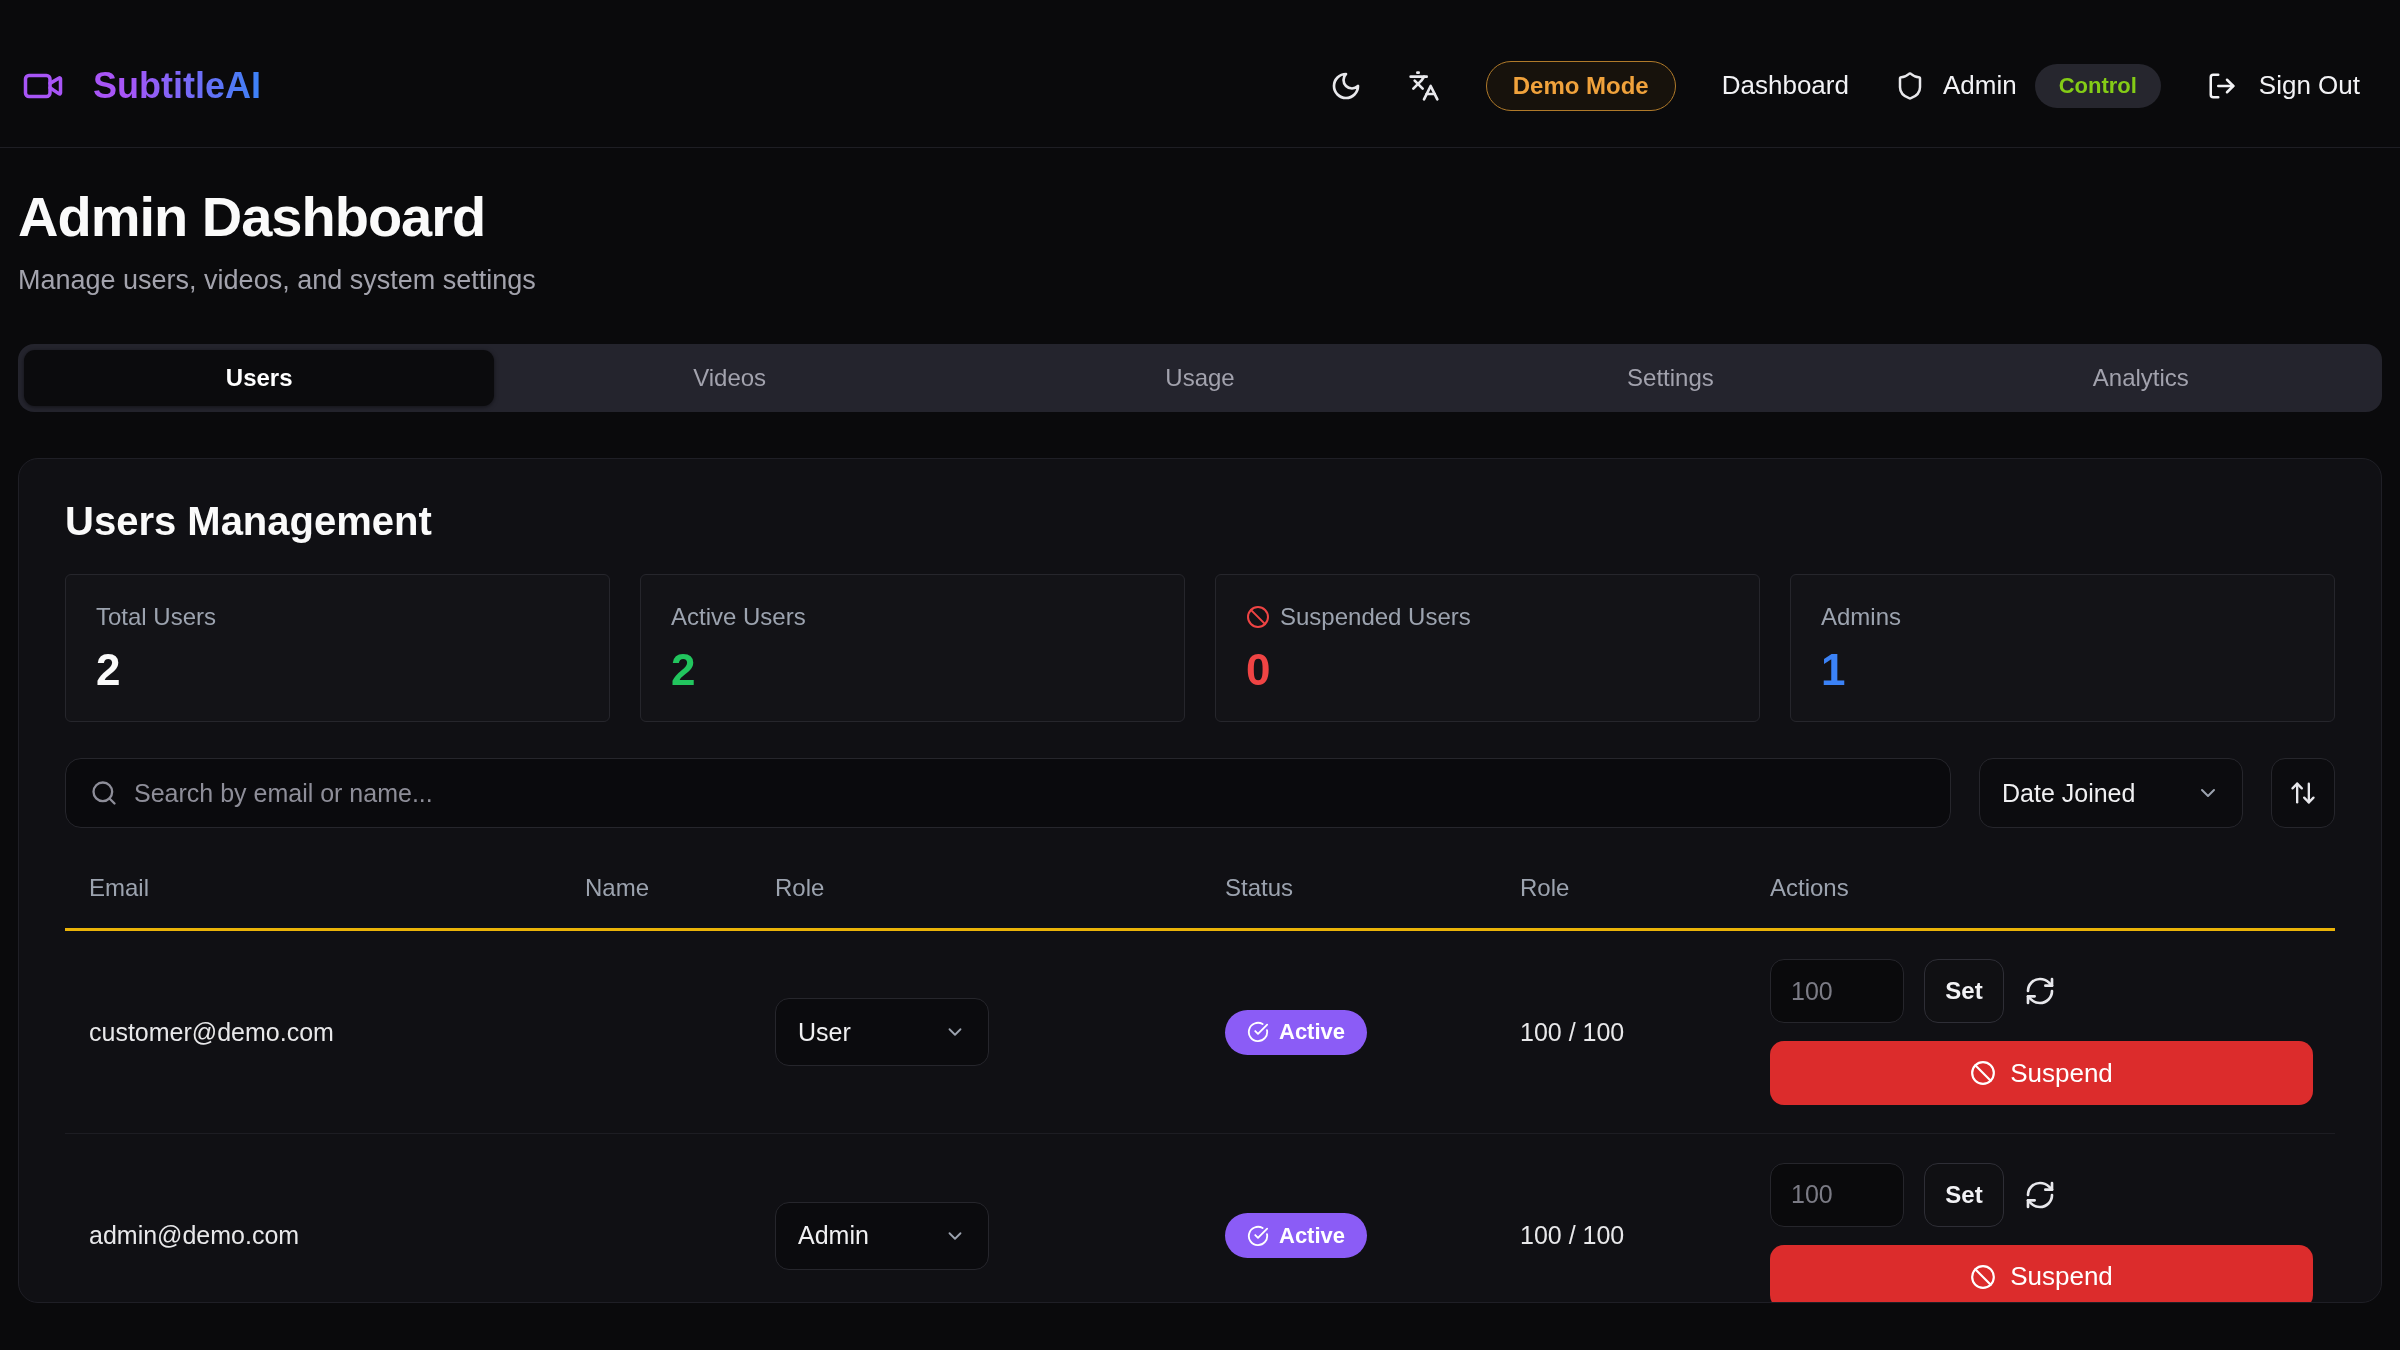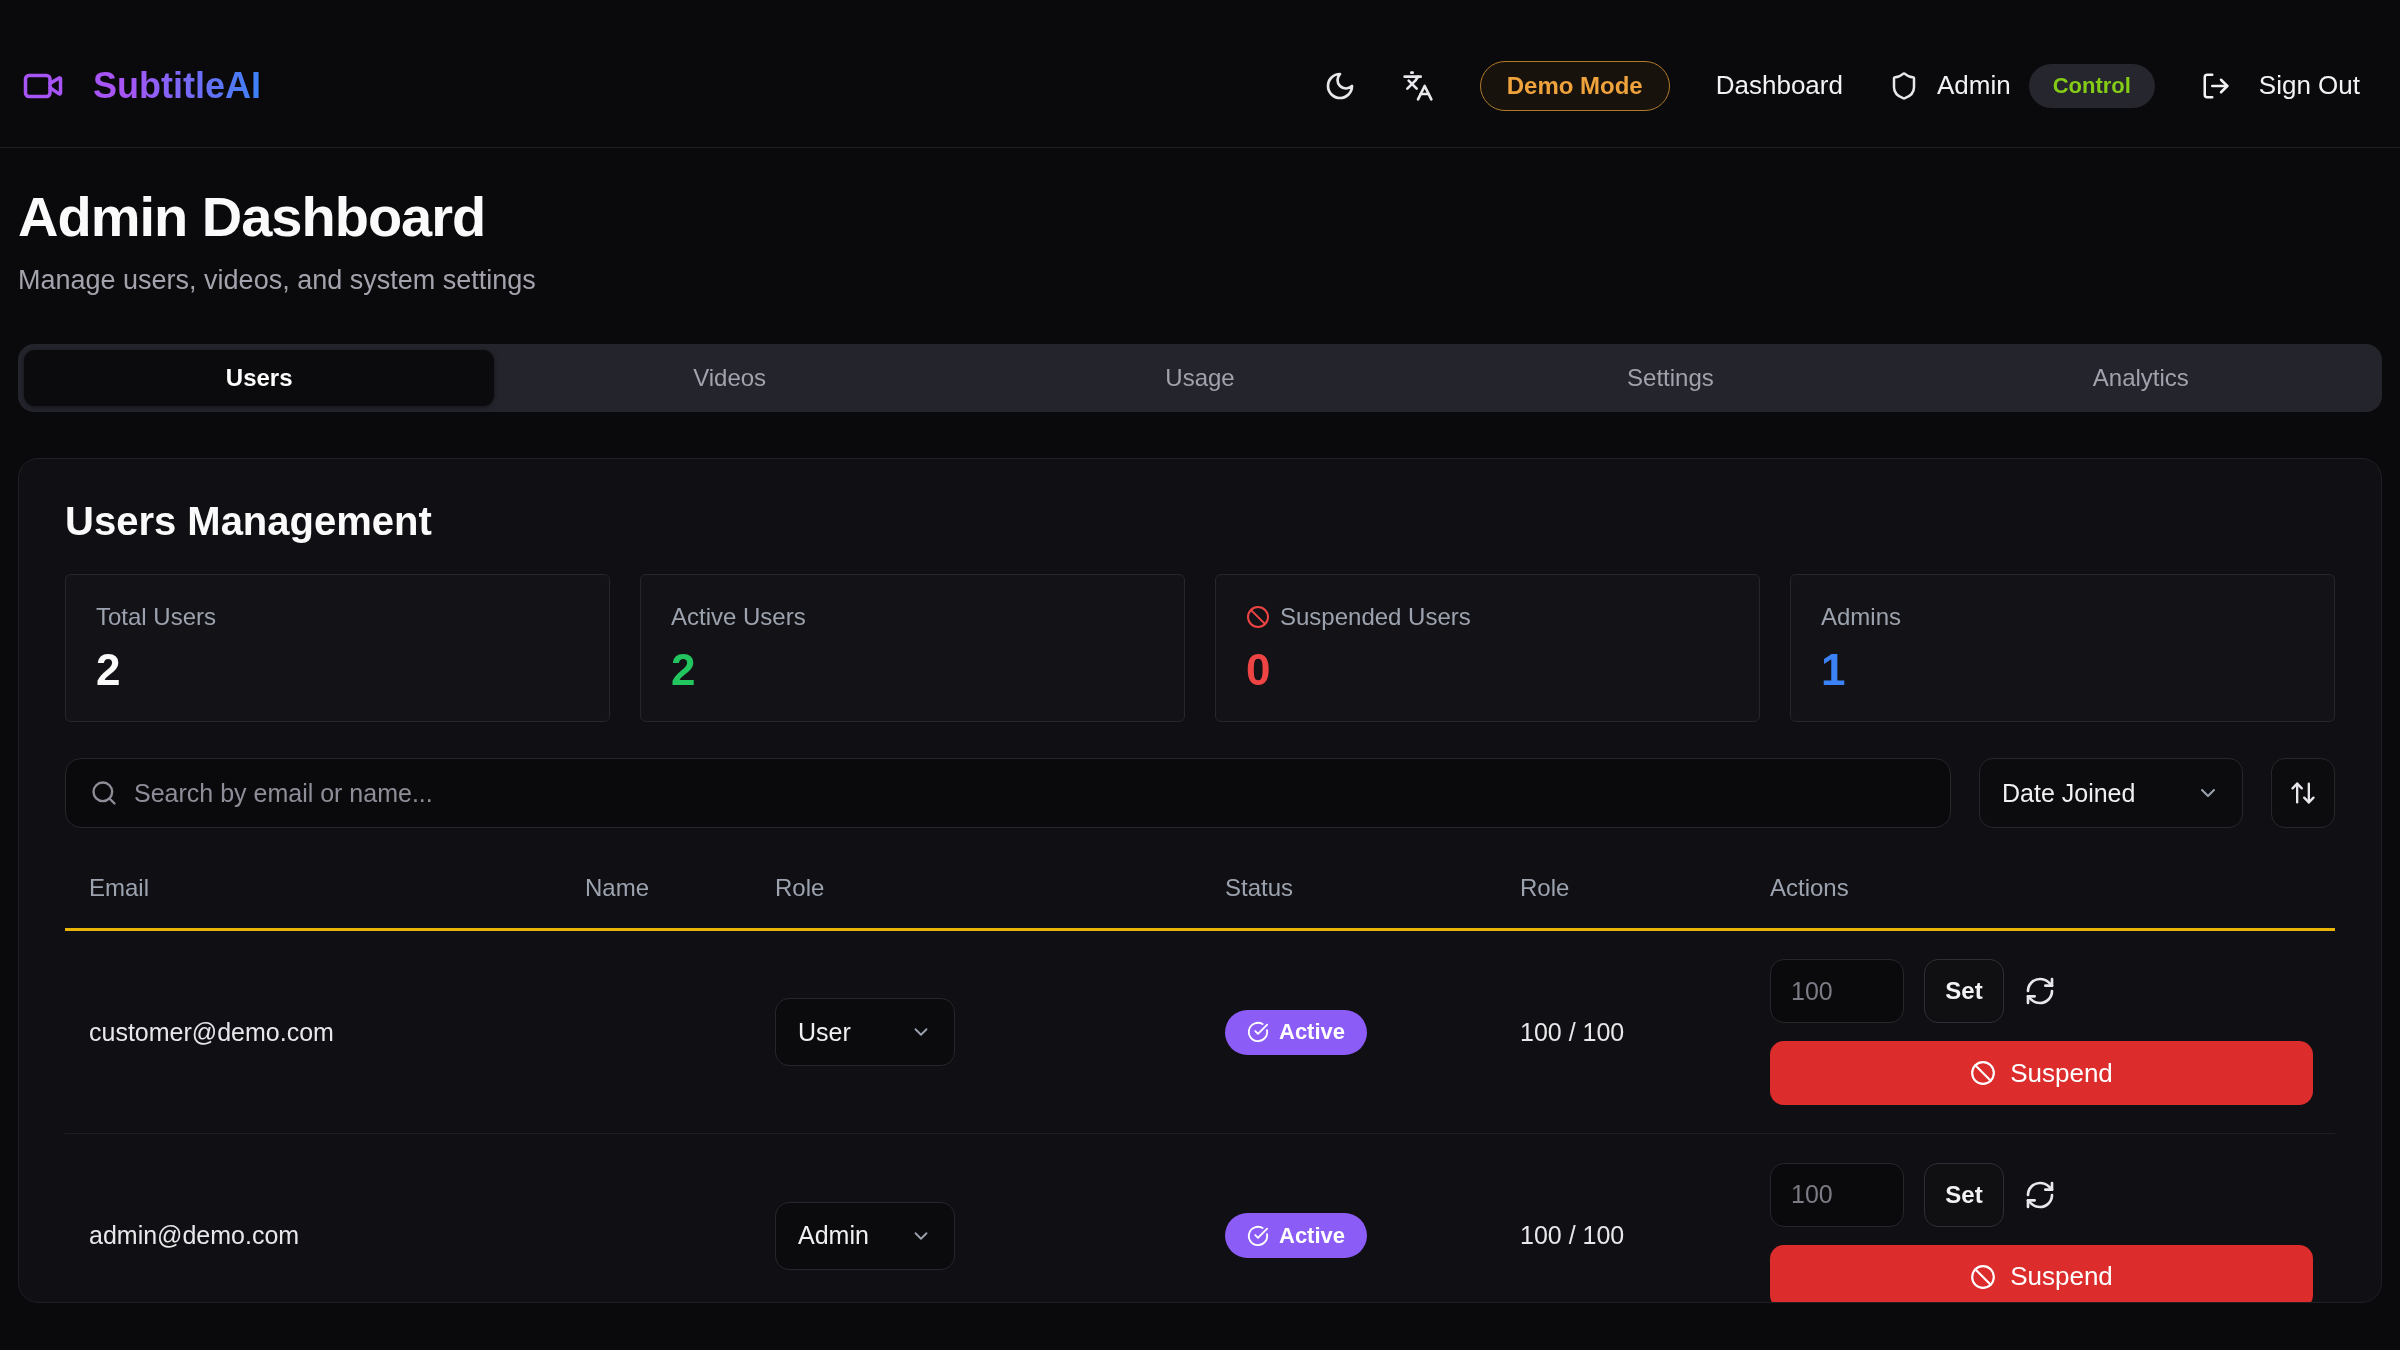--- a/index.html
+++ b/index.html
@@ -13,21 +13,21 @@
   .brand-icon { color:#a855f7; }
   .brand-name { font-size:36px; font-weight:bold; background:linear-gradient(90deg,#a855f7 20%,#3b82f6 100%); -webkit-background-clip:text; background-clip:text; color:transparent; }
   .nav-right { margin-left:auto; display:flex; align-items:center; gap:46px; }
   .nav-iconbtn { color:#e8e8ec; cursor:pointer; display:flex; align-items:center; }
   .demo-badge { color:#f0a23c; border:1.5px solid #b07a2a; background:rgba(245,158,11,0.06); font-size:24px; font-weight:600; padding:10px 26px; border-radius:999px; }
   .nav-link { color:#f2f2f5; font-size:26px; cursor:pointer; }
   .admin-group { display:flex; align-items:center; gap:18px; }
   .admin-label { color:#f2f2f5; font-size:26px; }
   .shield { color:#e8e8ec; }
   .control-badge { background:#26262e; color:#84cc16; font-size:22px; font-weight:600; padding:9px 24px; border-radius:999px; }
-  .signout { display:flex; align-items:center; gap:28px; color:#f2f2f5; font-size:26px; cursor:pointer; }
+  .signout { display:flex; align-items:center; gap:22px; color:#f2f2f5; font-size:26px; cursor:pointer; }
 
   
   .page { padding:0 18px; }
   .page-header { margin-top:36px; }
   .page-title { color:#fafafa; font-size:56px; font-weight:bold; letter-spacing:-1px; }
   .page-subtitle { color:#a3a3ad; font-size:27px; margin-top:16px; }
 
   
   .tabs { margin-top:48px; height:68px; background:#24242d; border-radius:16px; padding:6px; display:flex; }
   .tab { flex:1; display:flex; align-items:center; justify-content:center; font-size:24px; color:#a2a2ad; border-radius:11px; cursor:pointer; }
@@ -56,21 +56,21 @@
 
   
   .table { margin-top:16px; }
   .trow { display:grid; grid-template-columns:520px 190px 450px 295px 250px 1fr; align-items:center; }
   .thead { padding:30px 0 26px 0; border-bottom:3px solid #eab308; }
   .th { color:#9ca3af; font-size:24px; }
   .th:first-child, .td:first-child { padding-left:24px; }
   .tbody-row { height:203px; border-bottom:1px solid #1d1d23; }
   .tbody-row:last-child { border-bottom:none; }
   .td { font-size:25px; color:#e8e8ea; }
-  .role-select { width:180px; height:68px; background:#0b0b0e; border:1px solid #26262c; border-radius:14px; display:flex; align-items:center; justify-content:space-between; padding:0 22px; cursor:pointer; }
+  .role-select { width:214px; height:68px; background:#0b0b0e; border:1px solid #26262c; border-radius:14px; display:flex; align-items:center; justify-content:space-between; padding:0 22px; cursor:pointer; }
   .role-label { color:#f0f0f2; font-size:25px; }
   .status-badge { display:inline-flex; align-items:center; gap:10px; height:45px; background:#8b5cf6; color:#ffffff; border-radius:999px; padding:0 22px; font-size:22px; font-weight:600; }
   .actions { display:flex; flex-direction:column; padding-right:22px; }
   .actions-top { display:flex; align-items:center; gap:20px; }
   .quota-input { width:134px; height:64px; background:#0a0a0c; border:1px solid #26262c; border-radius:14px; padding:0 20px; color:#e8e8ea; font-size:25px; outline:none; font-family:"Liberation Sans",sans-serif; }
   .quota-input::placeholder { color:#7b7b85; }
   .setbtn { width:80px; height:64px; background:#101013; border:1px solid #2e2e36; border-radius:14px; color:#f2f2f5; font-size:24px; font-weight:600; cursor:pointer; font-family:"Liberation Sans",sans-serif; }
   .refreshbtn { background:none; border:none; color:#e8e8ec; cursor:pointer; padding:0; display:flex; }
   .suspendbtn { margin-top:18px; height:64px; background:#dc2c2c; border:none; border-radius:14px; color:#ffffff; font-size:26px; display:flex; align-items:center; justify-content:center; gap:14px; cursor:pointer; font-family:"Liberation Sans",sans-serif; }
 </style>

